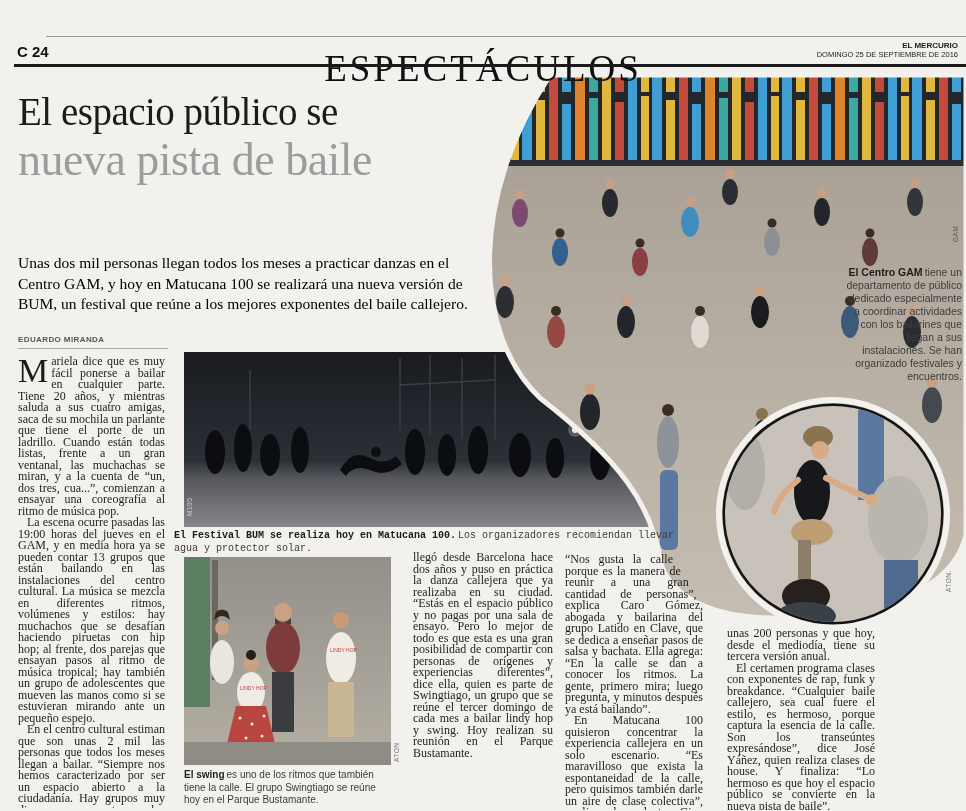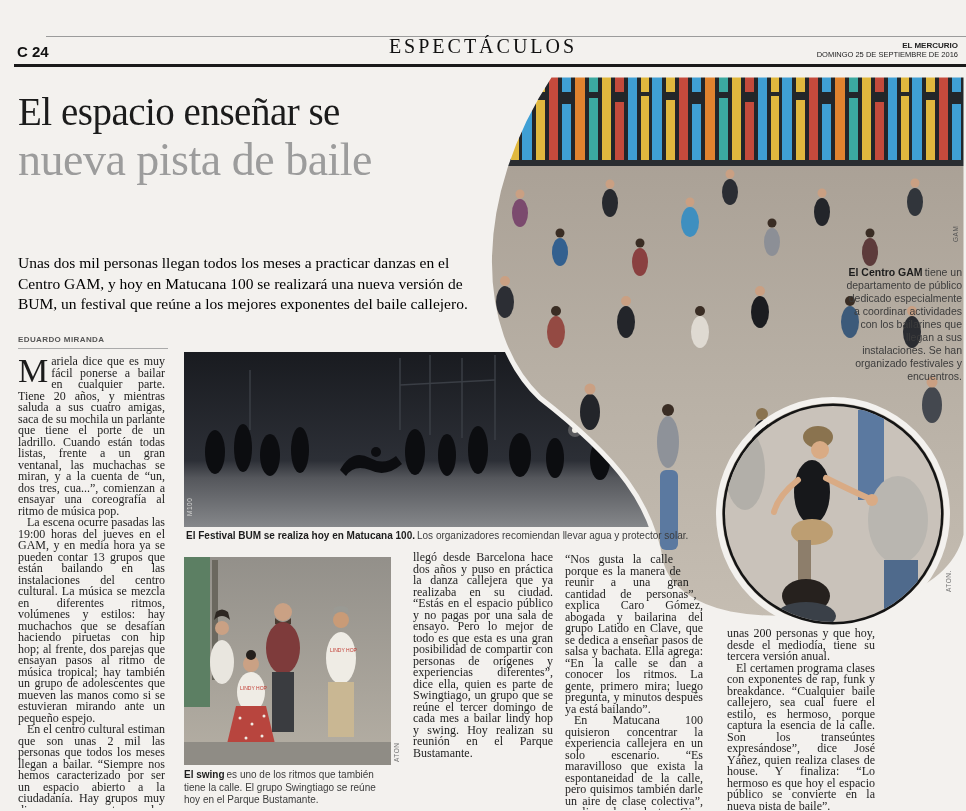--- a/index.html
+++ b/index.html
@@ -2,21 +2,21 @@
 <html><head>
 <meta charset="utf-8">
 <style>
   html,body{margin:0;padding:0;}
   body{background:#d8d6d2;font-family:"Liberation Serif",serif;}
   #page{position:relative;width:966px;height:811px;background:#f3f1ee;overflow:hidden;margin:0 auto;}
   .abs{position:absolute;}
   
   #rule-top{top:36px;left:46px;right:0;height:1px;background:#9b9b9b;}
   #folio{top:43px;left:17px;font-family:"Liberation Sans",sans-serif;font-weight:bold;font-size:15px;color:#111;}
-  #section-title{top:35px;left:0;right:0;text-align:center;font-size:20px;letter-spacing:3px;color:#101010;}
+  #section-title{top:47px;left:0;right:0;text-align:center;font-size:37px;letter-spacing:3px;color:#101010;}
   #masthead-right{top:41px;right:8px;text-align:right;font-family:"Liberation Sans",sans-serif;color:#222;line-height:9px;}
   #masthead-right .pub{font-weight:bold;font-size:8px;}
   #masthead-right .date{font-size:7.5px;}
   #rule-bottom{top:64px;left:14px;right:0;height:3px;background:#1a1a1a;}
   
   #headline{top:90px;left:18px;width:470px;}
   .hl-black{font-size:39px;line-height:44px;color:#1b1b1b;letter-spacing:-0.5px;}
   .hl-gray{font-size:46px;line-height:52px;letter-spacing:-0.5px;}
   #deck{top:253px;left:18px;width:458px;font-size:15.5px;line-height:20.5px;color:#000000;}
   #byline{top:335px;left:18px;font-family:"Liberation Sans",sans-serif;font-size:8px;font-weight:bold;letter-spacing:0.4px;color:#555;}
@@ -27,21 +27,21 @@
   .col p + p{text-indent:9px;}
   #col1{top:356px;left:18px;width:147px;height:452px;}
   #col1 p.lead::first-letter{float:left;font-size:34px;line-height:27px;padding:1px 3px 0 0;color:#1b1b1b;}
   #col2{top:552px;left:413px;width:140px;height:258px;}
   #col3{top:554px;left:565px;width:138px;height:256px;}
   #col4{top:628px;left:727px;width:148px;height:182px;}
   .c3-spacer{float:right;width:30px;height:44px;shape-outside:polygon(0 0,100% 0,100% 100%);}
   
   .caption{font-family:"Liberation Sans",sans-serif;font-size:10px;line-height:12.5px;color:#3c3c3c;}
   .caption b{color:#1c1c1c;margin-right:2px;}
-  #caption-festival{top:530px;left:186px;width:515px;}
+  #caption-festival{top:530px;left:174px;width:515px;font-family:Liberation Mono, monospace;}
   #caption-swing{top:769px;left:184px;width:208px;}
   #caption-gam{top:266px;left:845px;width:117px;text-align:right;font-size:10.5px;line-height:13px;}
   #caption-calle{top:631px;left:881px;width:81px;text-align:right;font-size:10.5px;line-height:13px;}
   svg text.credit{font-family:"Liberation Sans",sans-serif;font-size:6.5px;letter-spacing:0.5px;}
 </style>
 </head>
 <body>
 
 <div id="page">
 
@@ -287,21 +287,21 @@
   <div class="abs" id="rule-top"></div>
   <div class="abs" id="folio">C 24</div>
   <div class="abs" id="section-title">ESPECTÁCULOS</div>
   <div class="abs" id="masthead-right">
     <div class="pub">EL MERCURIO</div>
     <div class="date">DOMINGO 25 DE SEPTIEMBRE DE 2016</div>
   </div>
   <div class="abs" id="rule-bottom"></div>
 
   <div class="abs" id="headline">
-    <div class="hl-black">El espacio enseñar se</div>
+    <div class="hl-black">El espacio público se</div>
     <div class="hl-gray" id="hl-gray" style="color: rgb(156, 156, 156);">nueva pista de baile</div>
   </div>
   <div class="abs" id="deck">Unas dos mil personas llegan todos los meses a practicar danzas en el Centro GAM, y hoy en Matucana 100 se realizará una nueva versión de BUM, un festival que reúne a los mejores exponentes del baile callejero.</div>
   <div class="abs" id="byline">EDUARDO MIRANDA</div>
   <div class="abs" id="byline-rule"></div>
 
   <div class="abs col" id="col1">
     <p class="lead">Mariela dice que es muy fácil ponerse a bailar en cualquier parte. Tiene 20 años, y mientras saluda a sus cuatro amigas, saca de su mochila un parlante que tiene el porte de un ladrillo. Cuando están todas listas, frente a un gran ventanal, las muchachas se miran, y a la cuenta de “un, dos tres, cua...”, comienzan a ensayar una coreografía al ritmo de música pop.</p>
     <p>La escena ocurre pasadas las 19:00 horas del jueves en el GAM, y en media hora ya se pueden contar 13 grupos que están bailando en las instalaciones del centro cultural. La música se mezcla en diferentes ritmos, volúmenes y estilos: hay muchachos que se desafían haciendo piruetas con hip hop; al frente, dos parejas que ensayan pasos al ritmo de música tropical; hay también un grupo de adolescentes que mueven las manos como si se estuvieran mirando ante un pequeño espejo.</p>
     <p>En el centro cultural estiman que son unas 2 mil las personas que todos los meses llegan a bailar. “Siempre nos hemos caracterizado por ser un espacio abierto a la ciudadanía. Hay grupos muy diversos que se toman los espacios, y por eso nos preocupamos de la buena convivencia”, explica Felipe Mella, director ejecutivo del GAM.</p>

